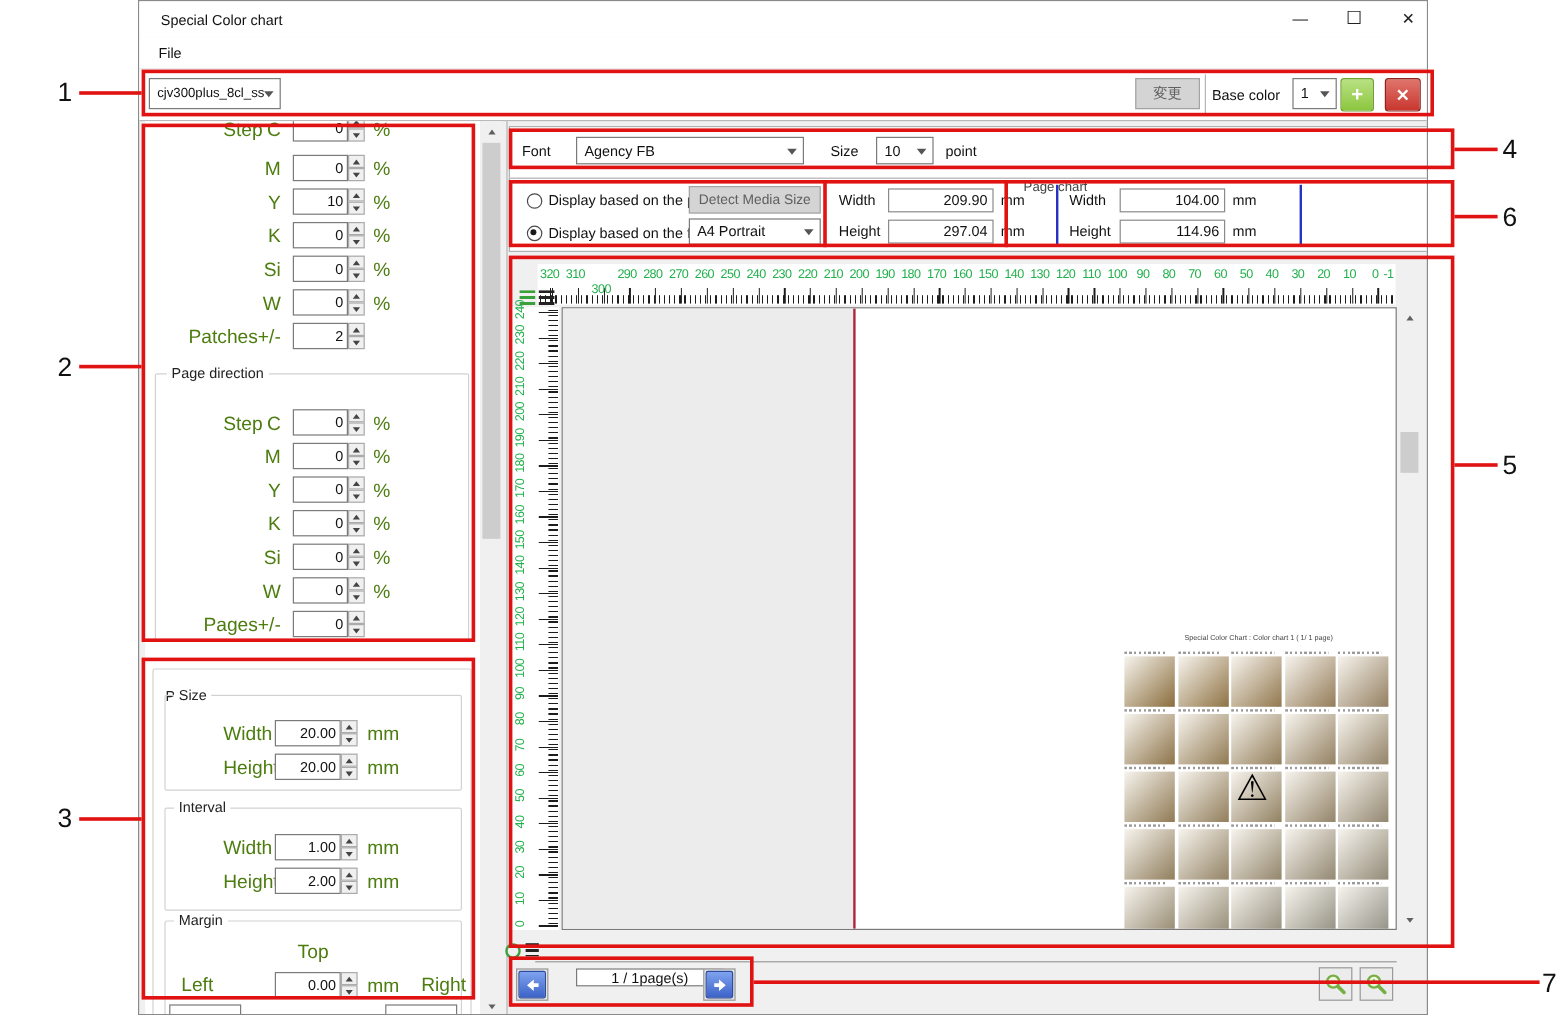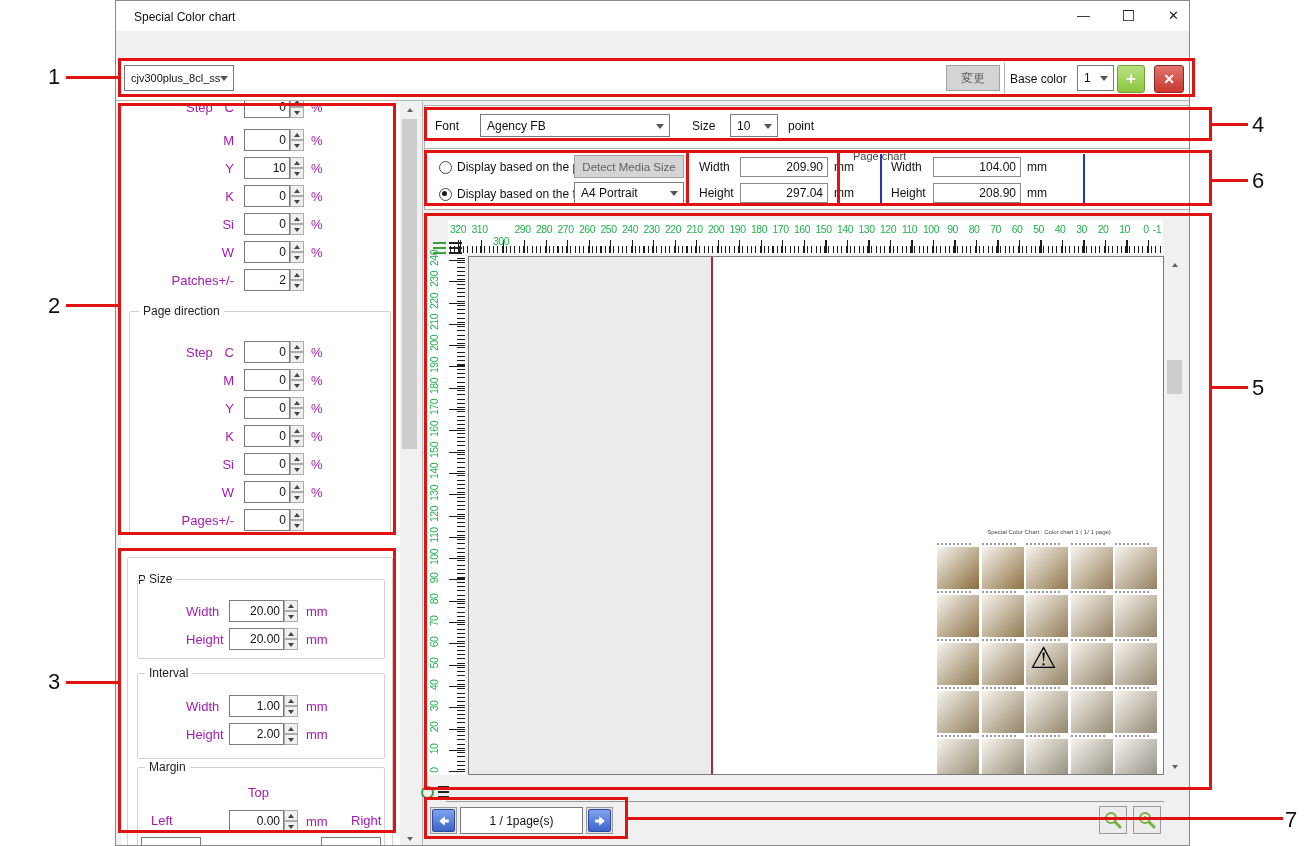--- a/index.html
+++ b/index.html
@@ -17,21 +17,21 @@
   .field{background:#fff;border:1px solid #7a7a7a;box-sizing:border-box;font-size:12px;display:flex;align-items:center;}
   .field .tx{padding-left:6px;white-space:nowrap;overflow:hidden;}
   .ddarrow{position:absolute;right:5px;top:50%;transform:translateY(-40%);width:0;height:0;border-left:4px solid transparent;border-right:4px solid transparent;border-top:5px solid #555;}
   .btn-gray{background:#d4d4d4;border:1px solid #a3a3a3;color:#5f5f5f;font-size:12px;display:flex;align-items:center;justify-content:center;box-sizing:border-box;}
   .btn-green{background:linear-gradient(#b9e184,#8cc63f);border:1px solid #6fa12e;border-radius:3px;color:#fff;font-weight:bold;font-size:17px;display:flex;align-items:center;justify-content:center;}
   .btn-red{background:linear-gradient(#e0756d,#c8372e);border:1px solid #8e241d;border-radius:3px;color:#fff;font-weight:bold;font-size:14px;display:flex;align-items:center;justify-content:center;}
   
   #leftpane{position:absolute;left:5px;top:100px;width:279px;height:746px;background:#fff;overflow:hidden;font-size:12px;}
   .grp{position:absolute;border:1px solid #d2d2d2;border-radius:2px;box-sizing:border-box;}
   .grplbl{position:absolute;background:#fff;padding:0 4px;font-size:12px;color:#222;}
-  .rowlbl{position:absolute;font-size:13px;color:#a21caf;white-space:nowrap;}
+  .rowlbl{position:absolute;font-size:16px;color:#4d7c0f;white-space:nowrap;}
   .spinval{position:absolute;height:22px;background:#fff;border:1px solid #7a7a7a;box-sizing:border-box;font-size:12px;text-align:right;line-height:20px;padding-right:3px;}
   .spinner{position:absolute;width:14px;height:22px;box-sizing:border-box;}
   .spcell{position:absolute;left:0;width:14px;height:11px;background:#f0f0f0;border:1px solid #ababab;box-sizing:border-box;display:flex;align-items:center;justify-content:center;}
   .tri-u{width:0;height:0;border-left:3px solid transparent;border-right:3px solid transparent;border-bottom:4px solid #444;}
   .tri-d{width:0;height:0;border-left:3px solid transparent;border-right:3px solid transparent;border-top:4px solid #444;}
   
   .sbar{position:absolute;background:#f0f0f0;}
   .sbtn{position:absolute;width:17px;height:17px;background:#f0f0f0;display:flex;align-items:center;justify-content:center;}
   .sthumb{position:absolute;background:#cdcdcd;}
   
@@ -75,20 +75,23 @@
 
   <div id="win">
 
     <div class="titlebar">
       <span class="titletext">Special Color chart</span>
       <span class="wbtn" style="left:945px">—</span>
       <span class="wbtn" style="left:990px;font-size:15px">☐</span>
       <span class="wbtn" style="left:1035px">✕</span>
     </div>
 
+    <div class="menubar">
+      <span class="menuitem">File</span>
+    </div>
 
     <div class="toolbar">
       <div class="field" style="position:absolute;left:8px;top:7px;width:110px;height:26px;">
         <span class="tx" style="font-size:11px;max-width:92px">cjv300plus_8cl_ss</span>
         <span class="ddarrow"></span>
       </div>
       <div class="btn-gray" style="position:absolute;left:830px;top:7px;width:54px;height:26px;">変更</div>
       <div class="groove-v" style="left:888px;top:4px;height:34px;"></div>
       <span class="slabel" style="left:894px;top:14px;z-index:1">Base color</span>
       <div class="field" style="position:absolute;left:961px;top:7px;width:37px;height:26px;z-index:2">
@@ -381,34 +384,34 @@
       <span class="slabel" style="left:274px;top:37px;">Height</span>
       <div class="numfield" style="left:315px;top:34px;width:88px;">297.04</div>
       <span class="slabel" style="left:409px;top:37px;">mm</span>
 
       <span class="slabel" style="left:428px;top:1px;font-size:11px;color:#444;">Page chart</span>
       <div class="bluesep" style="left:455px;top:5px;height:50px;"></div>
       <span class="slabel" style="left:466px;top:11px;">Width</span>
       <div class="numfield" style="left:508px;top:8px;width:88px;">104.00</div>
       <span class="slabel" style="left:602px;top:11px;">mm</span>
       <span class="slabel" style="left:466px;top:37px;">Height</span>
-      <div class="numfield" style="left:508px;top:34px;width:88px;">208.90</div>
+      <div class="numfield" style="left:508px;top:34px;width:88px;">114.96</div>
       <span class="slabel" style="left:602px;top:37px;">mm</span>
       <div class="bluesep" style="left:658px;top:5px;height:50px;"></div>
     </div>
 
     <div class="groove-h" style="left:330px;top:800px;width:718px;"></div>
     <div class="navbtn" style="left:314px;top:806px;">
       <span class="navblue">
         <svg width="16" height="16" viewBox="0 0 20 20">
             <path d="M11 4 L4 10 L11 16 L11 12 L16 12 L16 8 L11 8 Z" fill="#fff"></path>
           </svg>
       </span>
     </div>
-    <div class="field" style="position:absolute;left:344px;top:806px;width:123px;height:27px;justify-content:center;">
+    <div class="field" style="position:absolute;left:364px;top:806px;width:123px;height:15px;justify-content:center;">
       <span>1 / 1page(s)</span>
     </div>
     <div class="navbtn" style="left:470px;top:806px;">
       <span class="navblue">
         <svg width="16" height="16" viewBox="0 0 20 20">
             <path d="M9 4 L16 10 L9 16 L9 12 L4 12 L4 8 L9 8 Z" fill="#fff"></path>
           </svg>
       </span>
     </div>
     <div class="zoombtn" style="left:983px;top:805px;">

